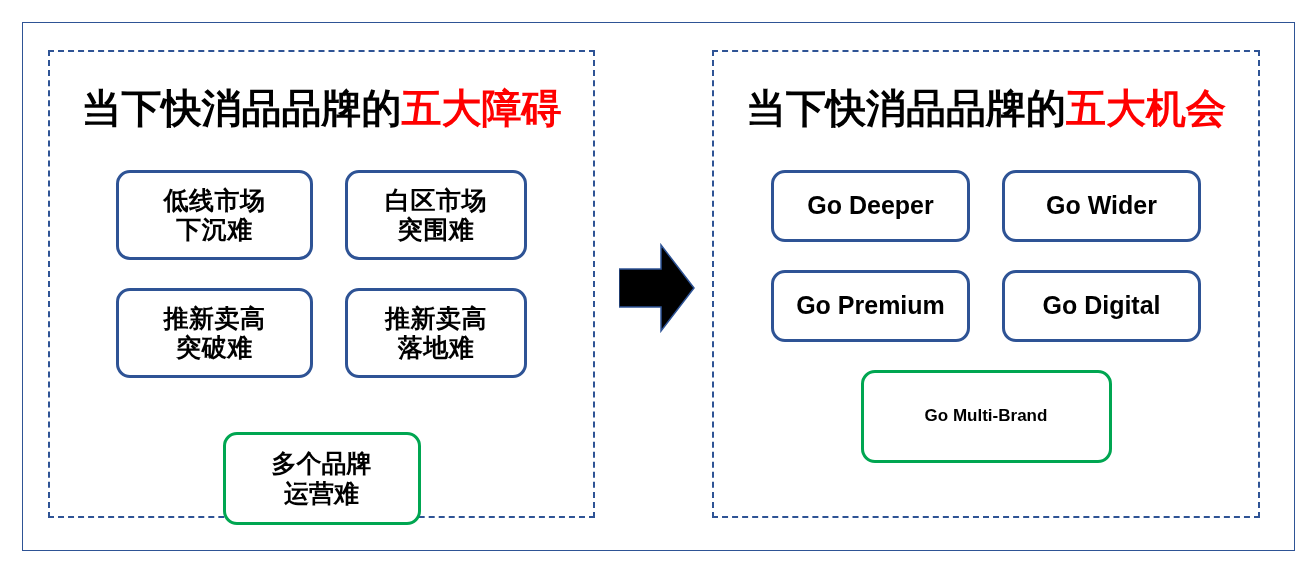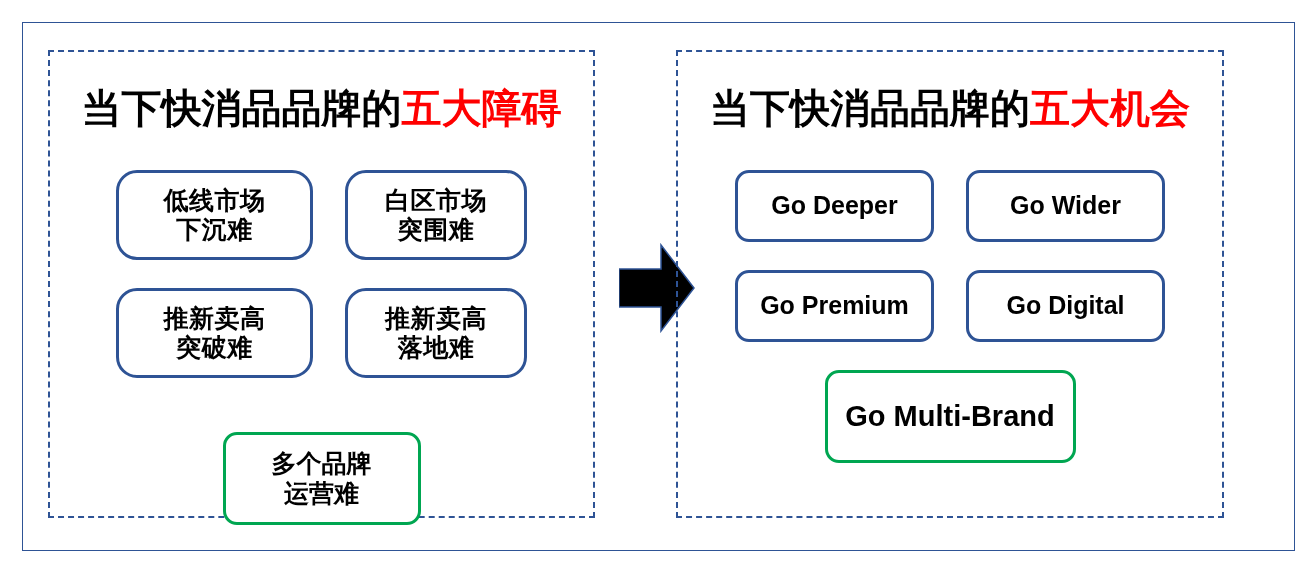--- a/index.html
+++ b/index.html
@@ -40,21 +40,21 @@
     box-sizing: border-box;
     background: transparent;
   }
   #panel-barriers {
     left: 48px;
     top: 50px;
     width: 547px;
     height: 468px;
   }
   #panel-opportunities {
-    left: 676px;
+    left: 712px;
     top: 50px;
     width: 548px;
     height: 468px;
   }
 
   .panel-title {
     position: absolute;
     left: 0;
     right: 0;
     top: 34px;
@@ -103,42 +103,41 @@
   .item-box.accent-green {
     border-color: #00A651;
   }
 
   
   .cn-box {
     width: 197px;
     height: 90px;
     font-size: 25px;
     letter-spacing: 0.5px;
-    border-radius: 21px;
   }
   .cn-box.wide {
     width: 182px;
   }
   .cn-green {
     width: 198px;
     height: 93px;
     font-size: 25px;
     margin-top: 26px;
   }
 
   
   .en-box {
     width: 199px;
     height: 72px;
     font-size: 25px;
   }
   .en-green {
     width: 251px;
     height: 93px;
-    font-size: 29px;
+    font-size: 17px;
   }
 
   .box-line {
     display: block;
   }
 
   
   #transition-arrow {
     position: absolute;
     left: 619px;

